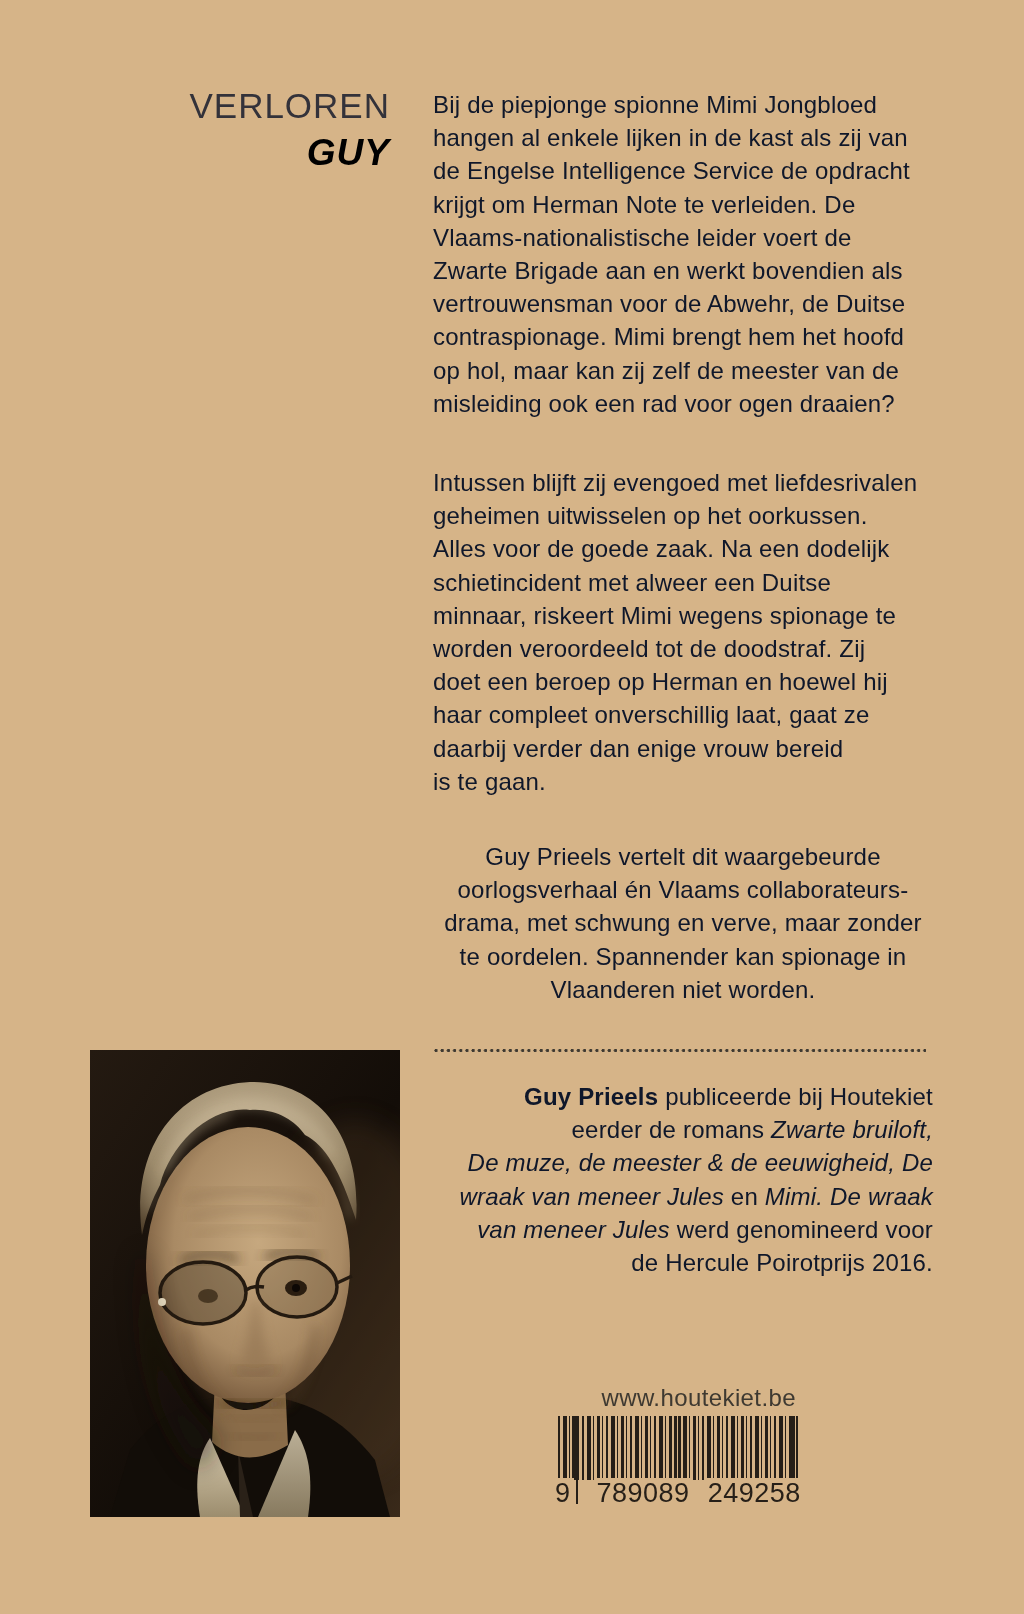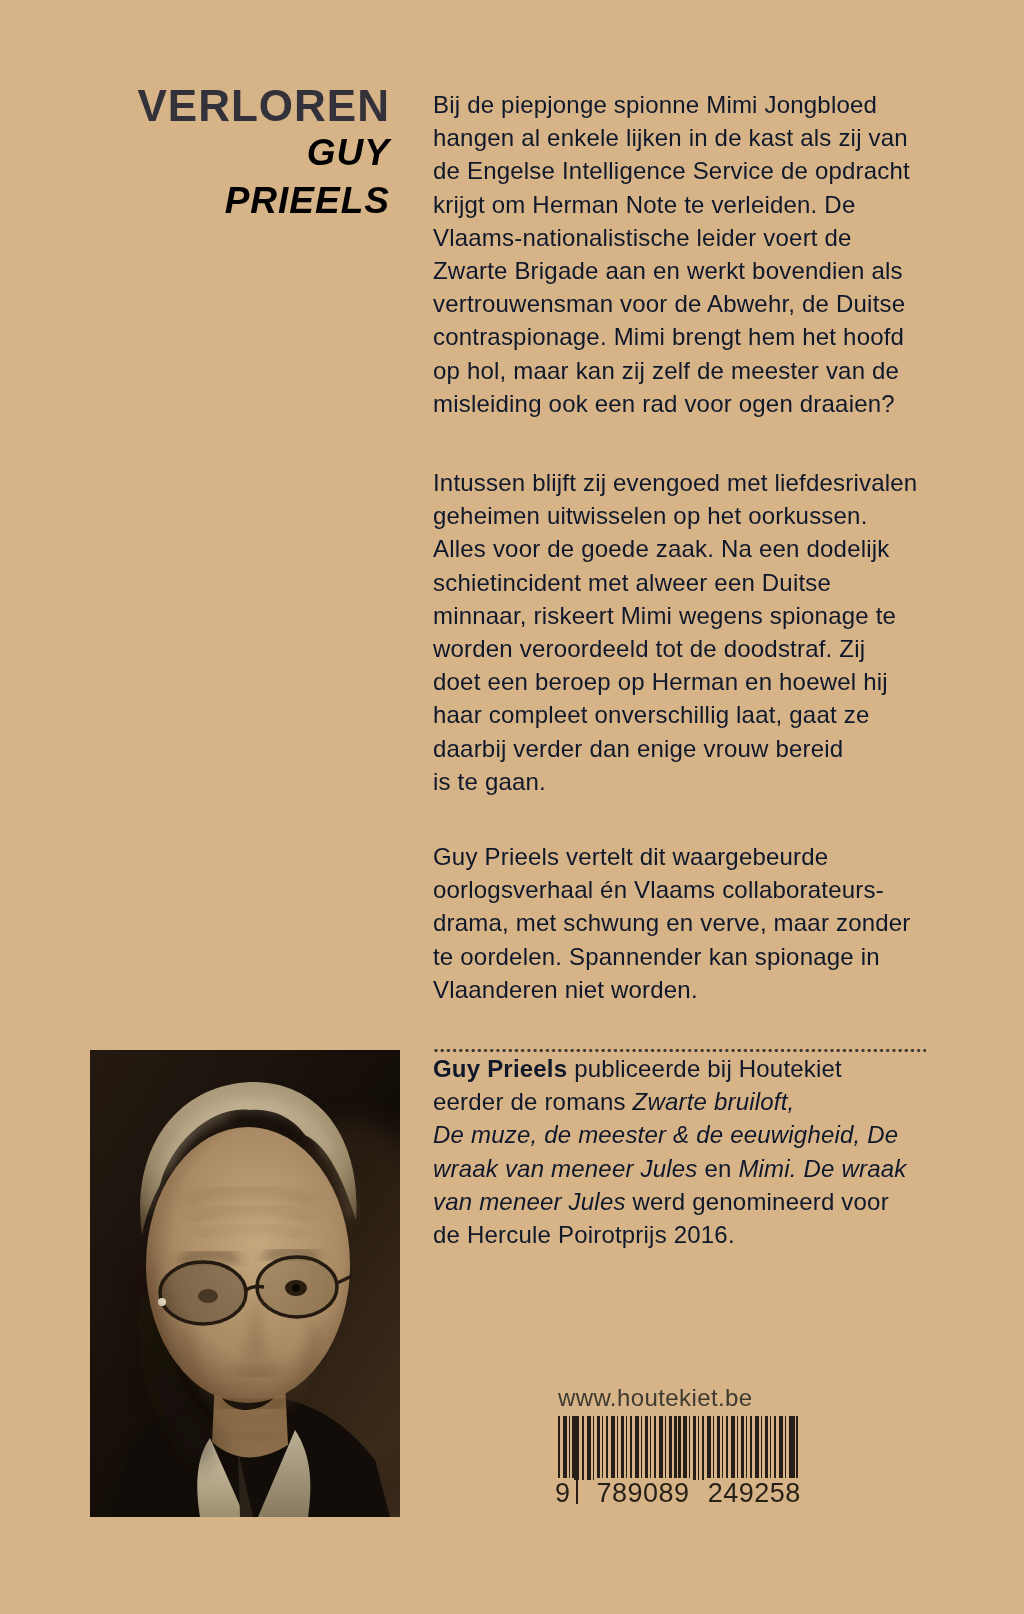--- a/index.html
+++ b/index.html
@@ -12,61 +12,61 @@
   }
   .abs { position: absolute; }
 
   
   #title-block {
     left: 80px; top: 82px; width: 310px;
     text-align: right;
     color: #33323a;
   }
   .title-line {
-    font-size: 44px; font-weight: 700; letter-spacing: 1px;
+    font-size: 35px; font-weight: 400; letter-spacing: 1px;
     line-height: 47px;
   }
   .author-line {
     font-size: 37px; font-style: italic; font-weight: 700;
     letter-spacing: 1px; line-height: 48px; color: #000000;
   }
 
   
   .body-text {
     left: 433px; width: 500px;
     color: #0f172a;
     font-size: 24px; line-height: 33.2px;
     white-space: pre-line;
     letter-spacing: 0.2px;
   }
   #synopsis-p1 { top: 88px; }
   #synopsis-p2 { top: 466px; }
-  #synopsis-p3 { top: 840px; }
+  #synopsis-p3 { top: 840px; text-align: center; }
 
   #dotted-separator {
     left: 434px; top: 1048px; width: 492px; height: 5px;
     background-image: radial-gradient(circle at 2px 2.5px, #3e3931 1.4px, rgba(0,0,0,0) 1.9px);
     background-size: 6.2px 5px;
     background-repeat: repeat-x;
   }
 
-  #bio-text { top: 1052px; }
+  #bio-text { top: 1080px; text-align: right; }
   #bio-text .seg-bold { font-weight: 700; }
   #bio-text .seg-italic { font-style: italic; }
 
   
   #author-photo {
     left: 90px; top: 1050px; width: 310px; height: 467px;
     display: block;
   }
 
   
   #footer-block { left: 558px; top: 1384px; width: 240px; }
   #website-url {
-    text-align: left;
+    text-align: right;
     font-size: 24px; color: #3e3931; letter-spacing: 0.4px;
     padding-right: 2px;
     margin-bottom: 4px;
   }
   #isbn-barcode { position: relative; width: 240px; height: 92px; }
   #barcode-bars {
     position: absolute; left: 0; top: 0; width: 240px; height: 64px;
     background-image: repeating-linear-gradient(90deg,
       #261f18 0px, #261f18 2px,
       rgba(0,0,0,0) 2px, rgba(0,0,0,0) 5px,
@@ -95,21 +95,20 @@
   #isbn-digit-lead { margin-left: -6px; }
   #isbn-group-1 { margin-left: 20px; }
   #isbn-group-2 { margin-left: 12px; text-align: center; }
 </style>
 </head>
 <body>
 
 <div class="abs" id="title-block">
   <div class="title-line">VERLOREN</div>
   <div class="author-line">GUY</div>
-  <div class="author-line">PRIEELS</div>
 </div>
 
 <div class="abs body-text" id="synopsis-p1">Bij de piepjonge spionne Mimi Jongbloed
 hangen al enkele lijken in de kast als zij van
 de Engelse Intelligence Service de opdracht
 krijgt om Herman Note te verleiden. De
 Vlaams-nationalistische leider voert de
 Zwarte Brigade aan en werkt bovendien als
 vertrouwensman voor de Abwehr, de Duitse
 contraspionage. Mimi brengt hem het hoofd

